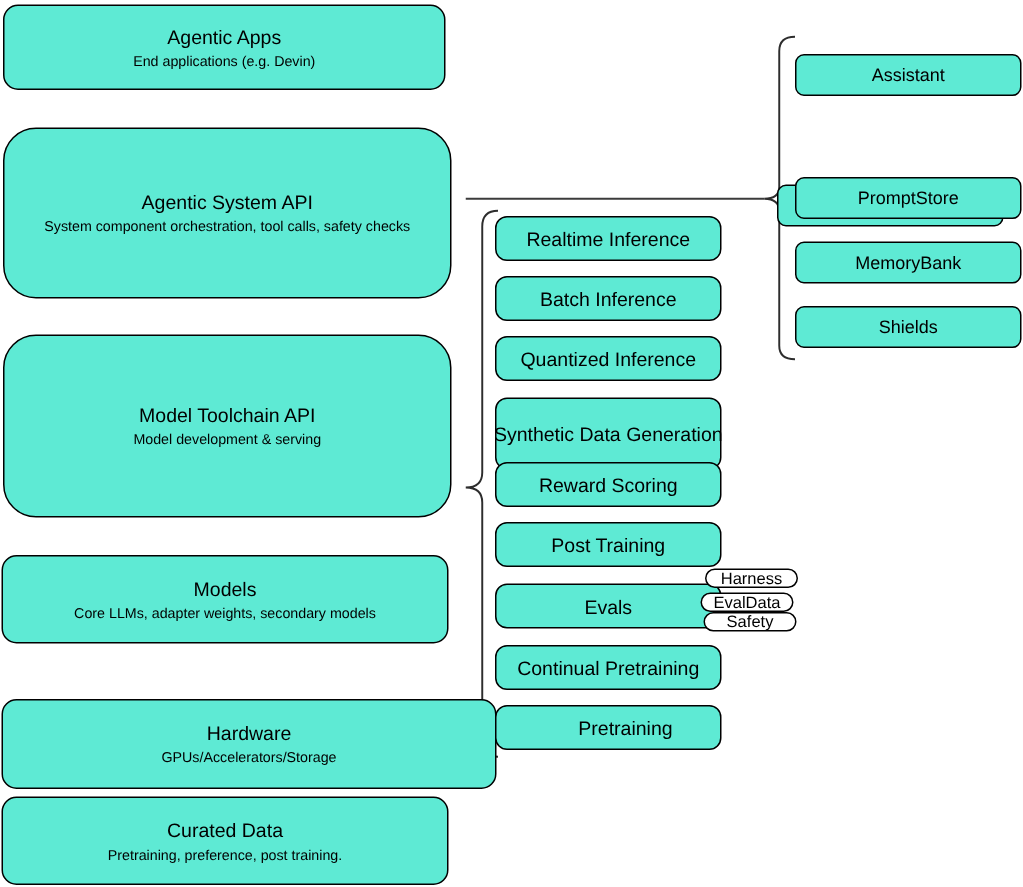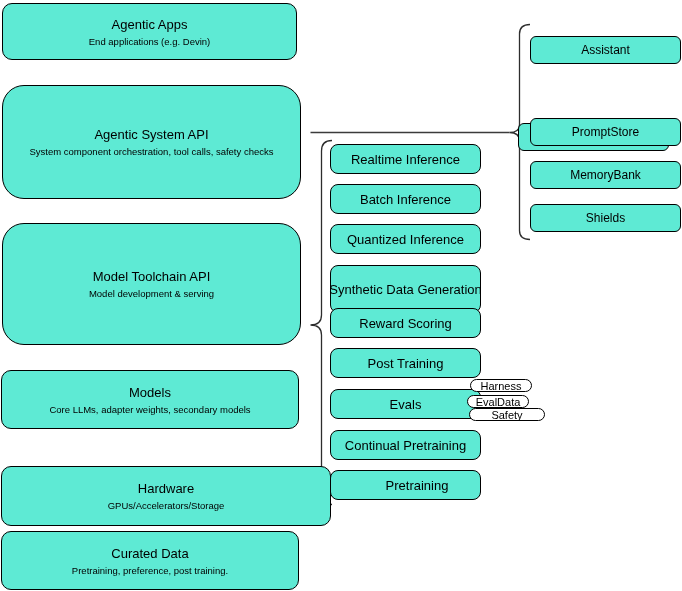--- a/index.html
+++ b/index.html
@@ -94,21 +94,21 @@
   <div class="node mnode" style="left:330px; top:224px; width:151px; height:30px;">Quantized Inference</div>
   <div class="node mnode" style="left:330px; top:265px; width:151px; height:48px;">Synthetic Data Generation</div>
   <div class="node mnode" style="left:330px; top:308px; width:151px; height:30px;">Reward Scoring</div>
   <div class="node mnode" style="left:330px; top:348px; width:151px; height:30px;">Post Training</div>
   <div class="node mnode" style="left:330px; top:389px; width:151px; height:30px;text-align:right;">Evals</div>
   <div class="node mnode" style="left:330px; top:430px; width:151px; height:30px;">Continual Pretraining</div>
   <div class="node mnode" style="left:330px; top:470px; width:151px; height:30px;padding-left:23px;">Pretraining</div>
 
   <div class="pill" style="left:470px; top:379px; width:62px; height:13px;">Harness</div>
   <div class="pill" style="left:467px; top:395px; width:62px; height:13px;">EvalData</div>
-  <div class="pill" style="left:469px; top:408px; width:76px; height:13px;">Safety</div>
+  <div class="pill" style="left:469px; top:408px; width:62px; height:13px;">Safety</div>
 
   <div class="node rnode" style="left:530px; top:36px; width:151px; height:28px;">Assistant</div>
   <div class="node rnode" style="left:518px; top:75px; width:151px; height:28px;margin-top:48px;">Orchestrator</div>
   <div class="node rnode" style="left:530px; top:118px; width:151px; height:28px;">PromptStore</div>
   <div class="node rnode" style="left:530px; top:161px; width:151px; height:28px;">MemoryBank</div>
   <div class="node rnode" style="left:530px; top:204px; width:151px; height:28px;">Shields</div>
 
 </div>
 
 </body></html>

